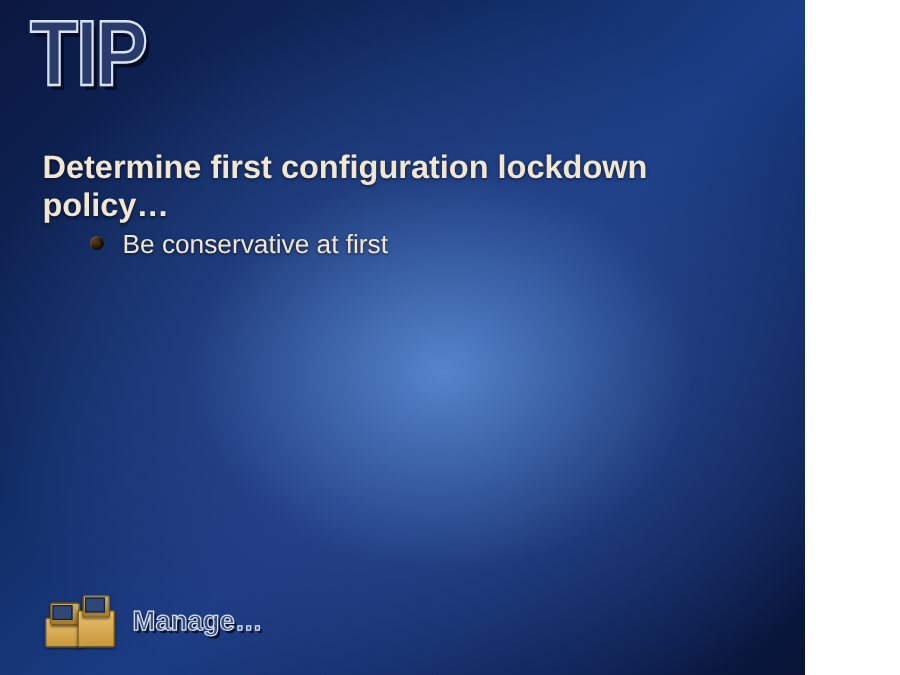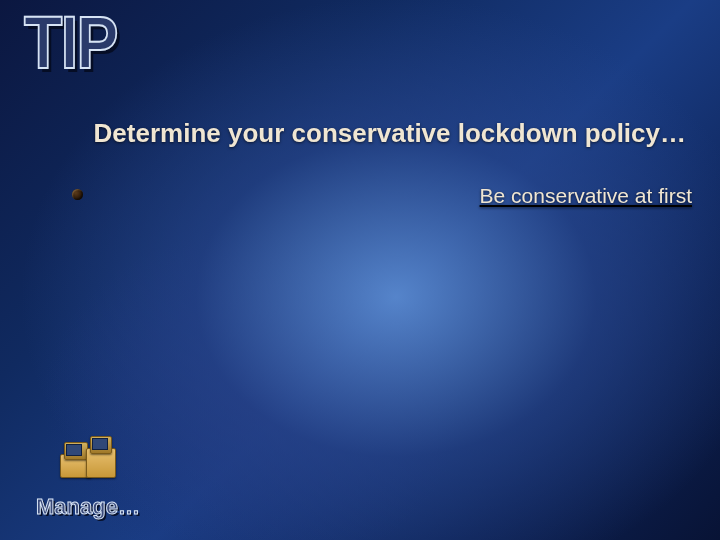--- a/index.html
+++ b/index.html
@@ -5,27 +5,26 @@
   html, body {
     margin: 0;
     padding: 0;
     width: 720px;
     height: 540px;
     overflow: hidden;
     font-family: Arial, Helvetica, sans-serif;
   }
   .slide {
     position: relative;
-    width: 720px;
+    width: 644px;
     height: 540px;
     background:
       radial-gradient(ellipse 500px 400px at 55% 55%, rgba(100,150,220,0.8) 0%, rgba(40,70,140,0.6) 40%, rgba(12,25,70,0.0) 75%),
       radial-gradient(ellipse 300px 250px at 35% 75%, rgba(30,50,120,0.7) 0%, rgba(12,25,70,0.0) 70%),
       linear-gradient(135deg, #0b1740 0%, #102a60 30%, #1a3d85 55%, #0d2255 80%, #081335 100%);
-    text-align: right;
   }
   .tip-badge {
     position: absolute;
     top: 6px;
     left: 24px;
     font-family: "Arial Black", Arial, sans-serif;
     font-weight: 900;
     font-size: 74px;
     line-height: 1;
     letter-spacing: -2px;
@@ -45,21 +44,20 @@
     font-size: 26px;
     font-weight: 700;
     color: #f0e6d2;
     text-shadow: 0 1px 3px rgba(0,0,0,0.6);
   }
   .bullets {
     position: absolute;
     top: 182px;
     left: 70px;
     right: 28px;
-    text-decoration: underline;
   }
   .bullet {
     position: relative;
     padding-left: 28px;
     font-size: 21px;
     color: #f0e6d2;
     line-height: 1.3;
     margin-bottom: 2px;
     text-shadow: 0 1px 3px rgba(0,0,0,0.6);
   }
@@ -74,21 +72,20 @@
     background: radial-gradient(circle at 35% 35%, #5a3a1a 0%, #2a1808 60%, #1a0e04 100%);
     box-shadow: inset -1px -1px 2px rgba(0,0,0,0.6), inset 1px 1px 1px rgba(200,160,100,0.4);
   }
   .footer {
     position: absolute;
     left: 36px;
     bottom: 20px;
     display: flex;
     align-items: center;
     gap: 14px;
-    flex-direction: column;
   }
   .footer-icon {
     width: 56px;
     height: 46px;
     position: relative;
   }
   
   .footer-icon .box {
     position: absolute;
     background: linear-gradient(#e8c070, #c89838);
@@ -110,21 +107,21 @@
     text-shadow: 2px 2px 0 rgba(5,10,30,0.85);
   }
 </style>
 </head>
 <body>
 
 <div class="slide">
 
   <div class="tip-badge">TIP</div>
 
-  <div class="heading">Determine your conservative lockdown policy…</div>
+  <div class="heading">Determine first configuration lockdown policy…</div>
 
   <div class="bullets">
     <div class="bullet">Be conservative at first</div>
   </div>
 
   <div class="footer">
     <div class="footer-icon">
       <div class="box b1"></div>
       <div class="box b2"></div>
       <div class="s1"></div>

